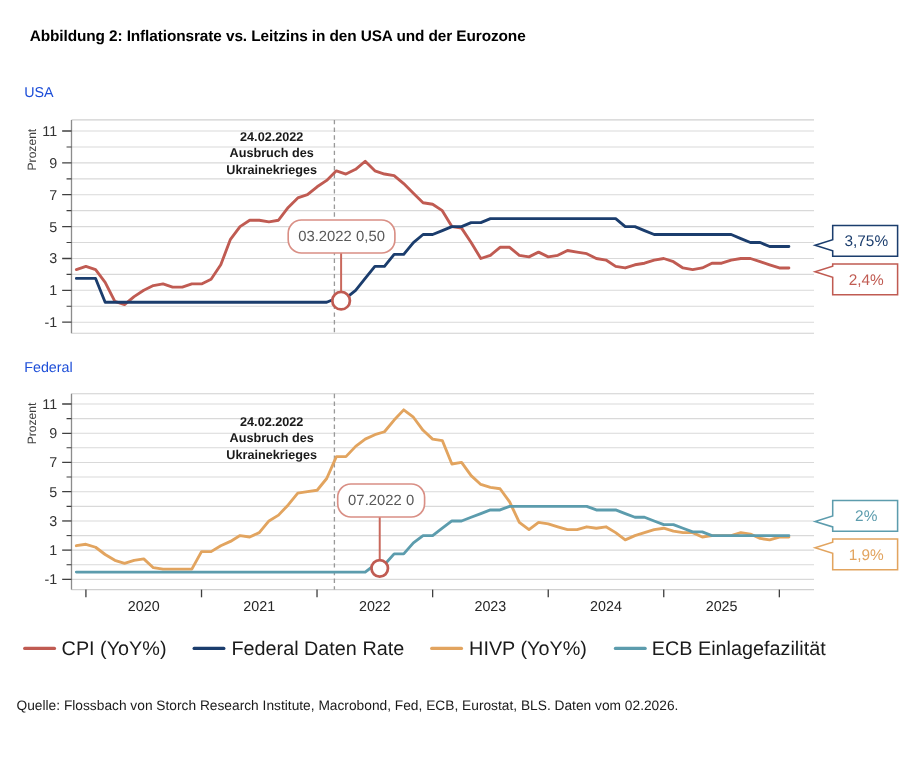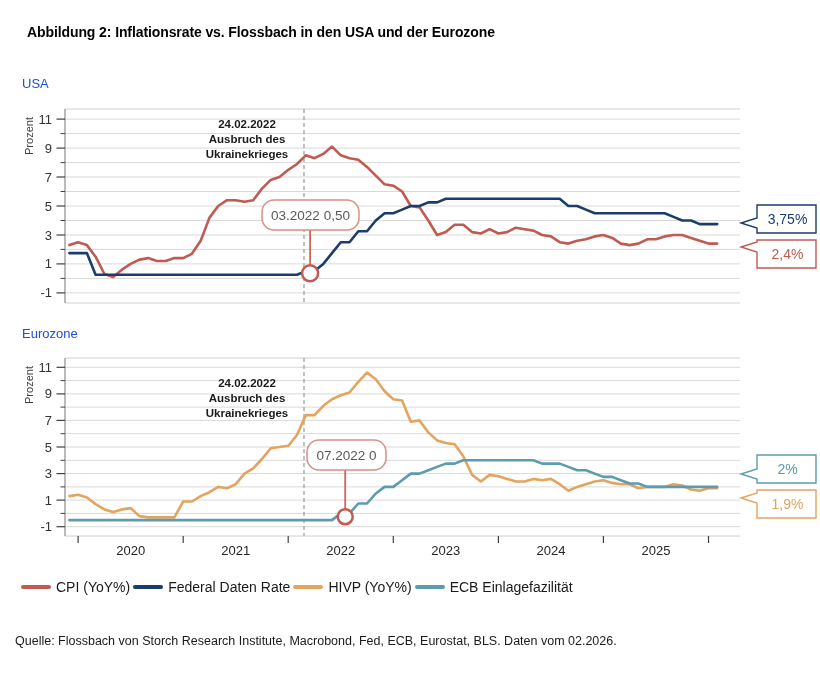--- a/index.html
+++ b/index.html
@@ -2,29 +2,29 @@
 <html><head>
 <meta charset="utf-8">
 <style>
   html,body{margin:0;padding:0;background:#fff;}
   body{width:820px;height:690px;position:relative;font-family:"Liberation Sans",sans-serif;overflow:hidden;}
   .title{position:absolute;left:27px;top:24px;font-size:14px;font-weight:bold;color:#000;letter-spacing:-0.1px;}
   .panel-label{position:absolute;left:22px;font-size:13px;color:#1d4ed8;}
   .chart{position:absolute;left:0;}
   #chart-usa{top:96px;}
   #chart-ez{top:348px;}
-  .legend{position:absolute;left:21px;top:579px;display:flex;align-items:center;gap:3px;font-size:14px;color:#1a1a1a;}
+  .legend{position:absolute;left:21px;top:579px;display:flex;align-items:center;gap:24px;font-size:18px;color:#1a1a1a;}
   .legend-item{display:flex;align-items:center;gap:5px;}
   .swatch{width:30px;height:3.5px;border-radius:2px;display:inline-block;background:#888;}
   .source{position:absolute;left:15px;top:634px;font-size:12.5px;color:#1a1a1a;text-align:center;}
 </style>
 </head>
 <body>
 
-<div class="title">Abbildung 2: Inflationsrate vs. Flossbach in den USA und der Eurozone</div>
+<div class="title">Abbildung 2: Inflationsrate vs. Leitzins in den USA und der Eurozone</div>
 
 <div class="panel-label" style="top:76px">USA</div>
 <div id="chart-usa" class="chart"><svg width="820" height="222" viewBox="0 0 820 222">
       <line x1="65" y1="196.9" x2="740" y2="196.9" stroke="#D9D9D9" stroke-width="1"></line>
       <line x1="65" y1="182.4" x2="740" y2="182.4" stroke="#D9D9D9" stroke-width="1"></line>
       <line x1="65" y1="167.9" x2="740" y2="167.9" stroke="#D9D9D9" stroke-width="1"></line>
       <line x1="65" y1="153.4" x2="740" y2="153.4" stroke="#D9D9D9" stroke-width="1"></line>
       <line x1="65" y1="139.0" x2="740" y2="139.0" stroke="#D9D9D9" stroke-width="1"></line>
       <line x1="65" y1="124.5" x2="740" y2="124.5" stroke="#D9D9D9" stroke-width="1"></line>
       <line x1="65" y1="110.0" x2="740" y2="110.0" stroke="#D9D9D9" stroke-width="1"></line>
@@ -67,21 +67,21 @@
       <line x1="310.1" y1="134" x2="310.1" y2="169.3" stroke="#C9685C" stroke-width="1.8"></line>
       <rect x="262" y="104" width="97" height="30" rx="12" ry="12" fill="#fff" stroke="#D98F85" stroke-width="1.5"></rect>
       <text x="310.5" y="123.5" text-anchor="middle" font-size="13.5" fill="#595959">03.2022 0,50</text>
       <circle cx="310.1" cy="177.3" r="8" fill="#fff" stroke="#C05B52" stroke-width="2.5"></circle>
       <path d="M757,109 L816,109 L816,137 L757,137 L757,132 L741,127 L757,122 Z" fill="#fff" stroke="#1B3D6D" stroke-width="1.4" stroke-linejoin="miter"></path>
       <text x="787.5" y="128" text-anchor="middle" font-size="14" fill="#1B3D6D">3,75%</text>
       <path d="M757,144 L816,144 L816,172 L757,172 L757,156 L741,151 L757,146 Z" fill="#fff" stroke="#C05B52" stroke-width="1.4" stroke-linejoin="miter"></path>
       <text x="787.5" y="163" text-anchor="middle" font-size="14" fill="#C05B52">2,4%</text>
     </svg></div>
 
-<div class="panel-label" style="top:326px">Eurozone</div>
+<div class="panel-label" style="top:326px">Federal</div>
 <div id="chart-ez" class="chart"><svg width="820" height="212" viewBox="0 0 820 212">
       <line x1="65" y1="178.7" x2="740" y2="178.7" stroke="#D9D9D9" stroke-width="1"></line>
       <line x1="65" y1="165.4" x2="740" y2="165.4" stroke="#D9D9D9" stroke-width="1"></line>
       <line x1="65" y1="152.1" x2="740" y2="152.1" stroke="#D9D9D9" stroke-width="1"></line>
       <line x1="65" y1="138.9" x2="740" y2="138.9" stroke="#D9D9D9" stroke-width="1"></line>
       <line x1="65" y1="125.6" x2="740" y2="125.6" stroke="#D9D9D9" stroke-width="1"></line>
       <line x1="65" y1="112.3" x2="740" y2="112.3" stroke="#D9D9D9" stroke-width="1"></line>
       <line x1="65" y1="99.0" x2="740" y2="99.0" stroke="#D9D9D9" stroke-width="1"></line>
       <line x1="65" y1="85.7" x2="740" y2="85.7" stroke="#D9D9D9" stroke-width="1"></line>
       <line x1="65" y1="72.4" x2="740" y2="72.4" stroke="#D9D9D9" stroke-width="1"></line>

